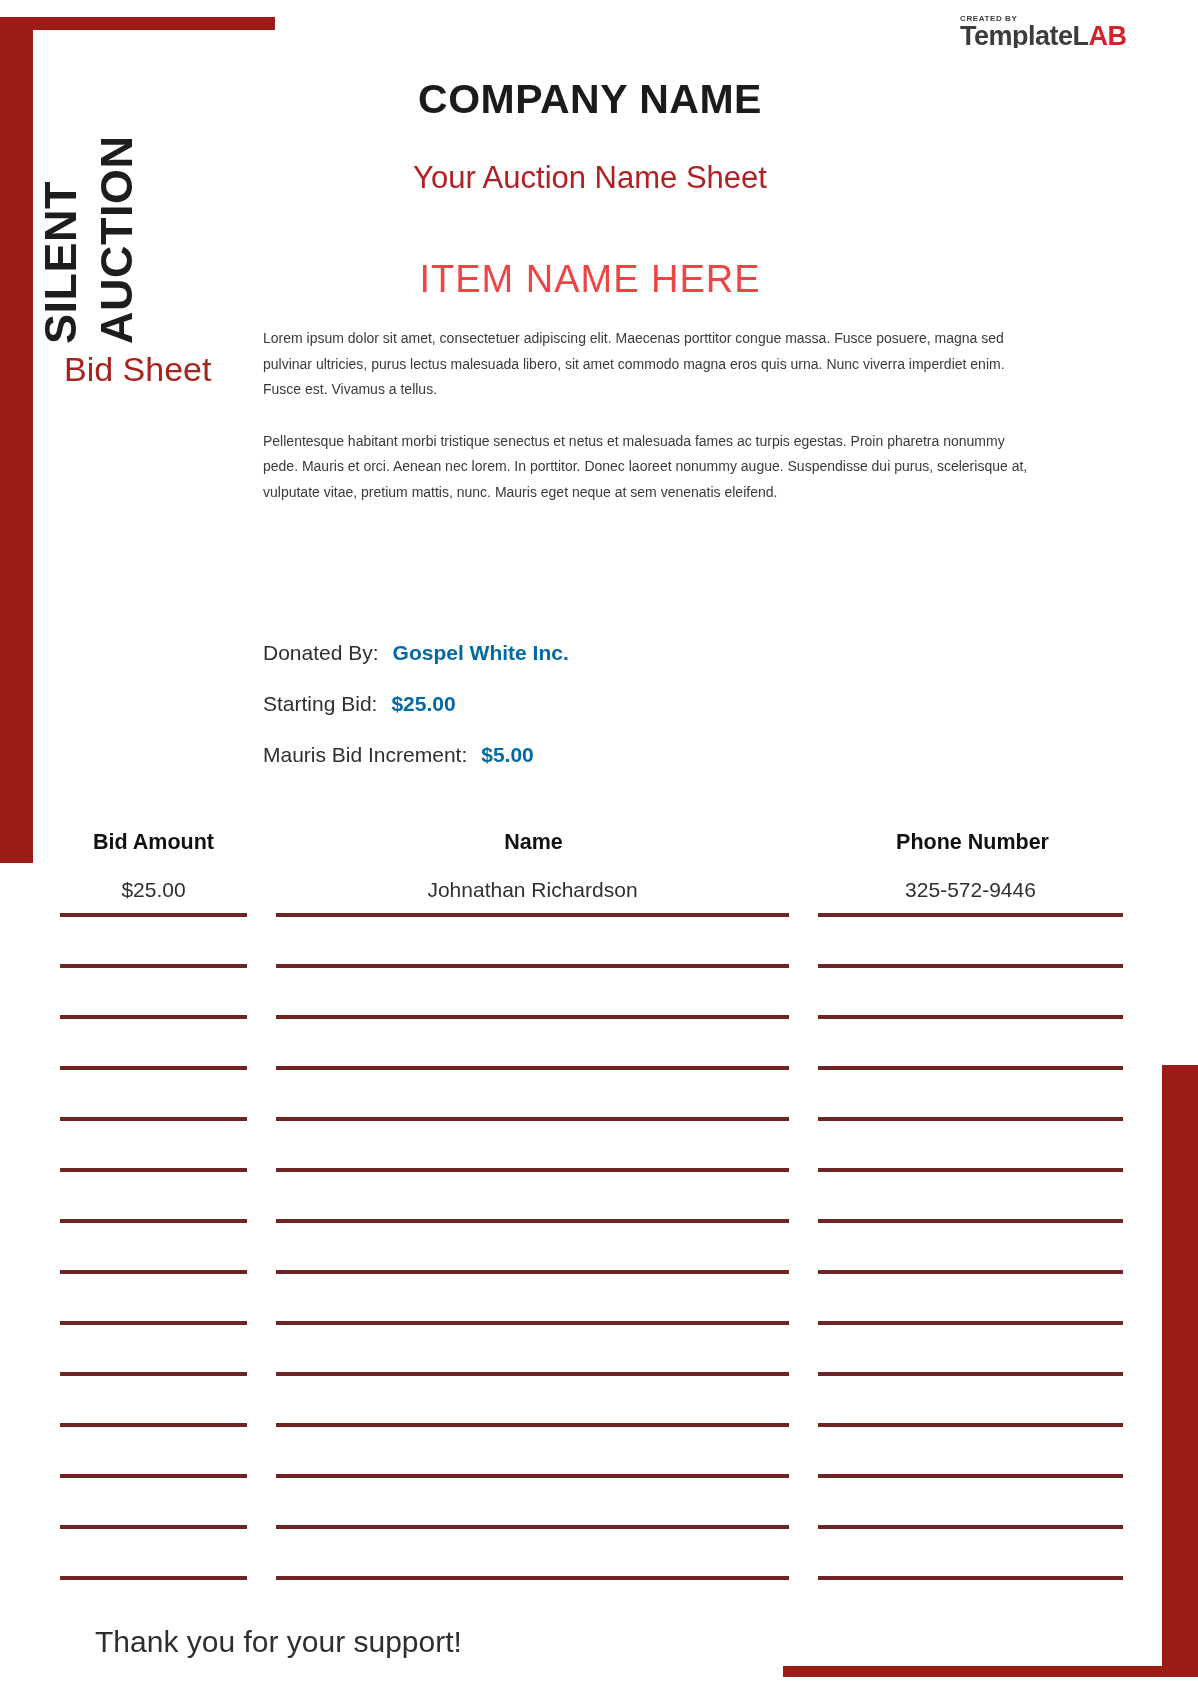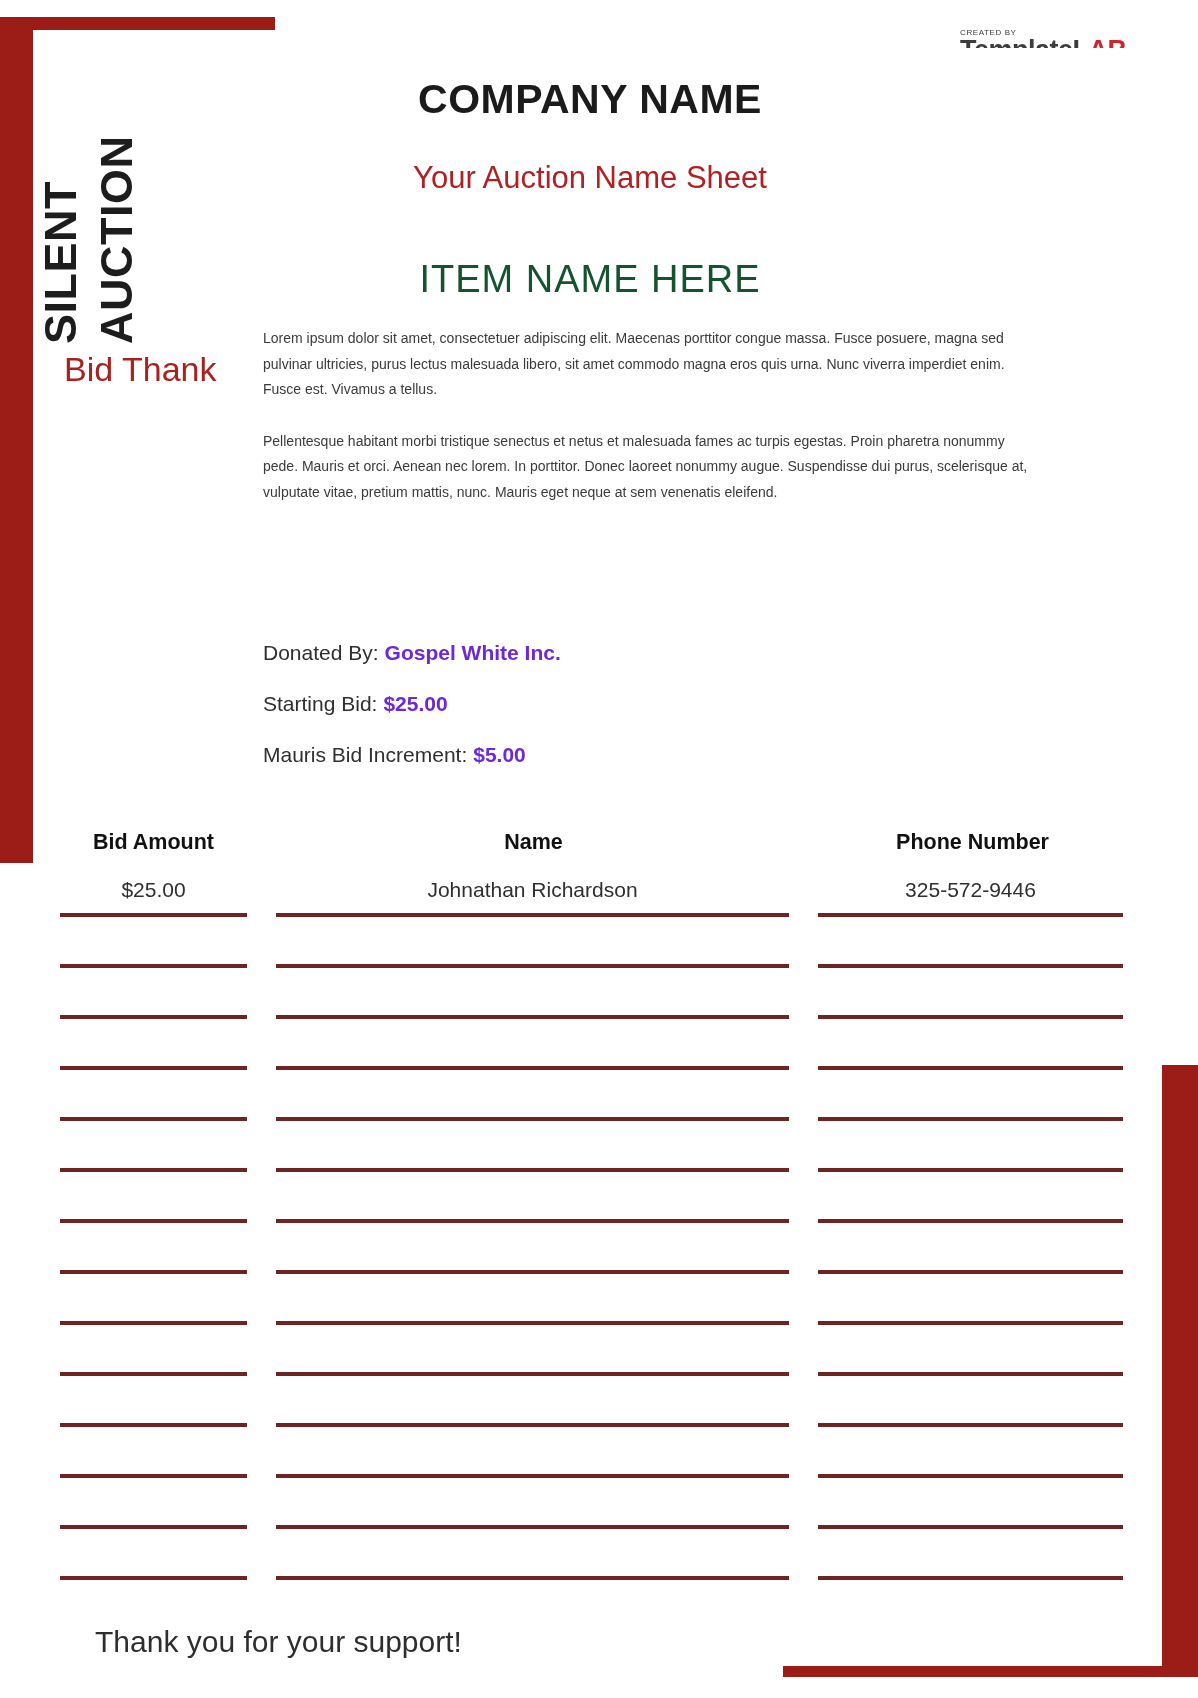--- a/index.html
+++ b/index.html
@@ -13,49 +13,49 @@
   }
   
   .bar{position:absolute;background:#9c1c17;}
   .bar-top{left:0;top:17px;width:275px;height:13px;}
   .bar-left{left:0;top:17px;width:33px;height:846px;}
   .bar-right{left:1162px;top:1065px;width:36px;height:612px;}
   .bar-bottom{left:783px;top:1666px;width:415px;height:11px;}
 
   
   .logo{position:absolute;left:960px;top:14px;width:235px;height:34px;overflow:hidden;}
-  .logo .created-by{font-size:8px;font-weight:normal;letter-spacing:.6px;color:#3c3c3c;margin-top:14px;}
+  .logo .created-by{font-size:8px;font-weight:bold;letter-spacing:.6px;color:#3c3c3c;}
   .logo .brand{font-size:27px;font-weight:bold;color:#3c3c3c;letter-spacing:-0.5px;line-height:1;}
   .logo .brand .red{color:#d2232a;}
 
   
   .vertical-title{position:absolute;left:33px;top:84px;width:192px;height:260px;}
   .vertical-title .inner{
     width:260px;height:192px;
     transform-origin:0 0;
     transform:rotate(-90deg) translateX(-260px);
     font-size:45px;font-weight:bold;color:#1d1d1d;
     line-height:1.25;letter-spacing:.5px;white-space:nowrap;
   }
   .bid-sheet{position:absolute;left:64px;top:350px;font-size:34px;color:#a8231e;}
 
   
   .headings{position:absolute;left:250px;top:0;width:680px;text-align:center;}
   .company{position:absolute;left:0;top:76px;width:100%;font-size:41px;font-weight:bold;color:#1b1b1b;letter-spacing:.5px;}
   .auction-name{position:absolute;left:0;top:160px;width:100%;font-size:31px;color:#b02124;}
-  .item-name{position:absolute;left:0;top:258px;width:100%;font-size:38px;font-weight:normal;color:#14532d;letter-spacing:1px;}
+  .item-name{position:absolute;left:0;top:258px;width:100%;font-size:38px;font-weight:normal;color:#ef4444;letter-spacing:1px;}
 
   
   .description{position:absolute;left:263px;top:326px;width:778px;font-size:14px;line-height:25.5px;color:#3a3a3a;}
   .description p{margin:0 0 26px 0;}
 
   
   .details{position:absolute;left:263px;top:641px;font-size:21px;color:#2f2f2f;}
   .details .detail-line{margin:0 0 27px 0;}
-  .details .value{font-weight:bold;color:#6d28d9;margin-left:6px;}
+  .details .value{font-weight:bold;color:#0369a1;margin-left:14px;}
 
   
   .bid-table{position:absolute;left:60px;top:830px;width:1063px;}
   .bid-grid{display:grid;grid-template-columns:187px 513px 305px;column-gap:0;justify-content:space-between;gap:30px;}
   .bid-head{font-weight:bold;font-size:21.5px;color:#111;text-align:center;height:36px;}
   .bid-row{display:grid;grid-template-columns:187px 513px 305px;justify-content:space-between;height:51px;}
   .bid-cell{
     border-bottom:4px solid #6e2422;
     display:flex;align-items:flex-end;justify-content:center;
     font-size:21px;color:#2f2f2f;padding-bottom:11px;
@@ -77,21 +77,21 @@
     <div class="created-by">CREATED BY</div>
     <div class="brand"><span>TemplateL</span><span class="red">AB</span></div>
   </div>
 
   <div class="vertical-title">
     <div class="inner">
       <div>SILENT</div>
       <div>AUCTION</div>
     </div>
   </div>
-  <div class="bid-sheet">Bid Thank</div>
+  <div class="bid-sheet">Bid Sheet</div>
 
   <div class="headings">
     <div class="company">COMPANY NAME</div>
     <div class="auction-name">Your Auction Name Sheet</div>
     <div class="item-name">ITEM NAME HERE</div>
   </div>
 
   <div class="description">
     <p>Lorem ipsum dolor sit amet, consectetuer adipiscing elit. Maecenas porttitor congue massa. Fusce posuere, magna sed pulvinar ultricies, purus lectus malesuada libero, sit amet commodo magna eros quis urna. Nunc viverra imperdiet enim. Fusce est. Vivamus a tellus.</p>
     <p>Pellentesque habitant morbi tristique senectus et netus et malesuada fames ac turpis egestas. Proin pharetra nonummy pede. Mauris et orci. Aenean nec lorem. In porttitor. Donec laoreet nonummy augue. Suspendisse dui purus, scelerisque at, vulputate vitae, pretium mattis, nunc. Mauris eget neque at sem venenatis eleifend.</p>

